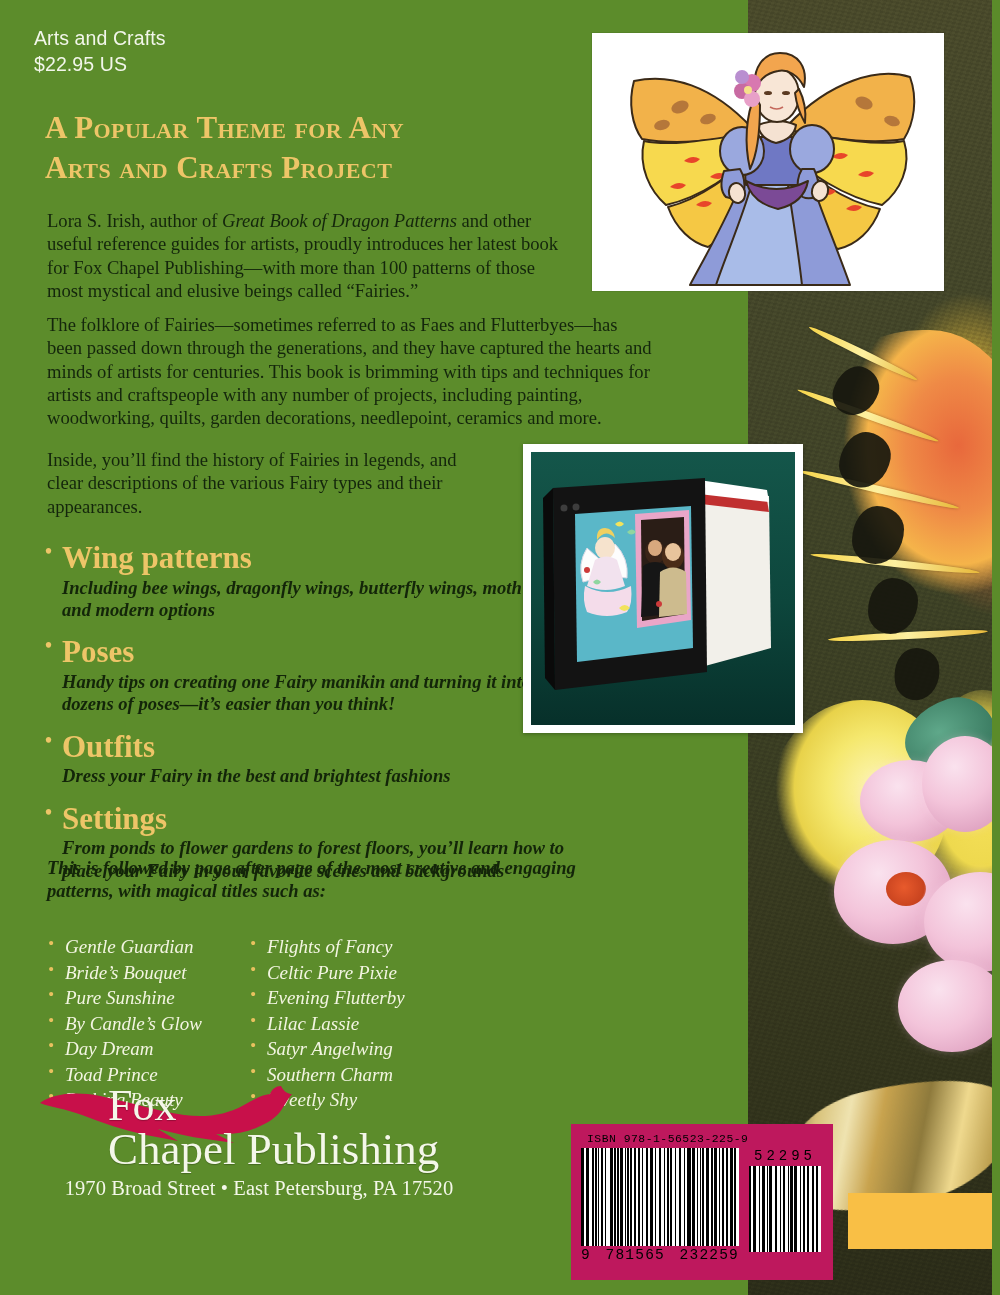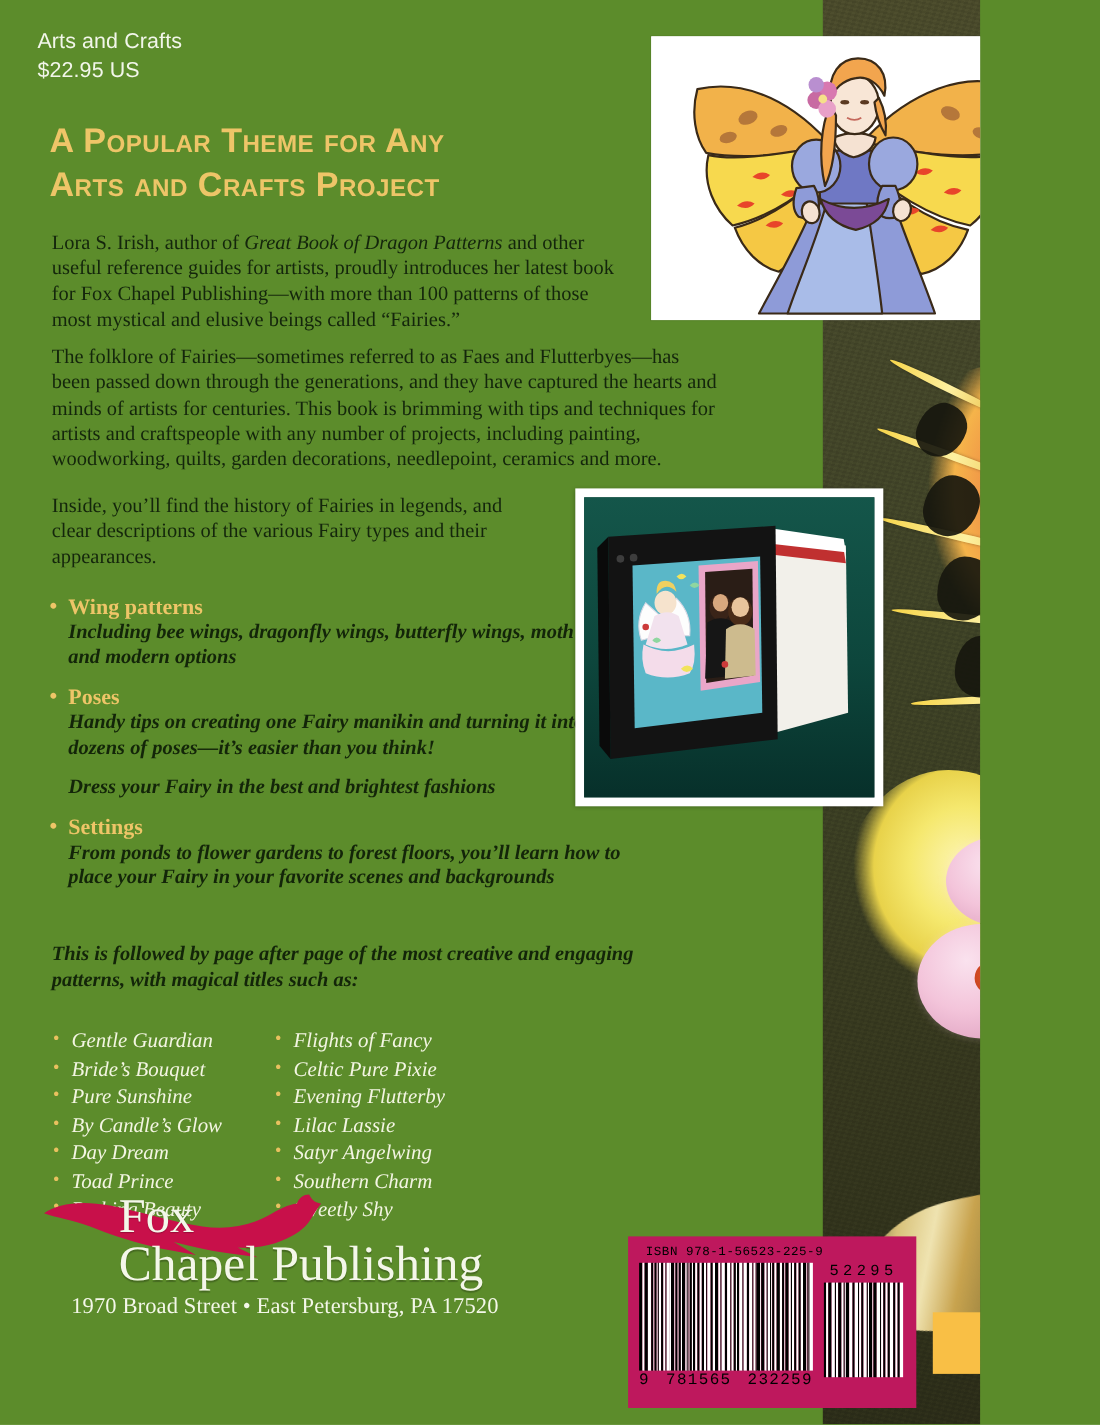--- a/index.html
+++ b/index.html
@@ -4,21 +4,21 @@
 <style>
   * { box-sizing: border-box; margin: 0; padding: 0; }
   html, body {
     width: 1000px; height: 1295px;
     background: #5b8b2a;
     font-family: "Liberation Serif", serif;
     overflow: hidden;
   }
   #cover {
     position: relative;
-    width: 891px; height: 1295px;
+    width: 992px; height: 1295px;
     background: #5c8c2b;
     overflow: hidden;
     padding-left: 44px;
   }
 
   
   .art-strip {
     position: absolute; left: 748px; top: 0;
     width: 252px; height: 1295px;
     background:
@@ -107,21 +107,21 @@
     font-family: "Liberation Sans", sans-serif;
     font-size: 19.5px; line-height: 1.33;
     letter-spacing: .1px;
   }
 
   
   .headline {
     position: absolute; left: 45px; top: 108px;
     width: 520px;
     color: #eec568;
-    font-family: Liberation Sans, sans-serif;
+    font-family: Liberation Serif, serif;
     font-size: 31px;
     font-variant: small-caps;
     line-height: 1.30;
     letter-spacing: .4px;
   }
 
   
   .body-copy {
     position: absolute; left: 47px;
     color: #14260c;
@@ -131,21 +131,21 @@
   .body-copy em, .body-copy i { font-style: italic; text-align: center; }
   #para1 { top: 209px; width: 520px; }
   #para2 { top: 313px; width: 610px; }
   #para3 { top: 448px; width: 440px; }
 
   
   .features { position: absolute; left: 44px; top: 541px; width: 530px; }
   .feature { margin-bottom: 14px; }
   .feature-head {
     color: #eec568;
-    font-size: 20px;
+    font-size: 31px;
     font-weight: bold;
     line-height: 1.12;
     position: relative;
     padding-left: 18px;
   }
   .feature-head::before {
     content: "•";
     position: absolute; left: 1px; top: -1px;
     color: #eec568; font-size: 20px;
   }
@@ -319,20 +319,21 @@
   <div class="features">
     <div class="feature">
       <div class="feature-head">Wing patterns</div>
       <div class="feature-desc">Including bee wings, dragonfly wings, butterfly wings, moth wings and modern options</div>
     </div>
     <div class="feature">
       <div class="feature-head">Poses</div>
       <div class="feature-desc">Handy tips on creating one Fairy manikin and turning it into dozens of poses—it’s easier than you think!</div>
     </div>
     <div class="feature">
+      <div class="feature-head">Outfits</div>
       <div class="feature-desc">Dress your Fairy in the best and brightest fashions</div>
     </div>
     <div class="feature">
       <div class="feature-head">Settings</div>
       <div class="feature-desc">From ponds to flower gardens to forest floors, you’ll learn how to place your Fairy in your favorite scenes and backgrounds</div>
     </div>
   </div>
 
   <p class="list-intro">This is followed by page after page of the most creative and engaging patterns, with magical titles such as:</p>
 

